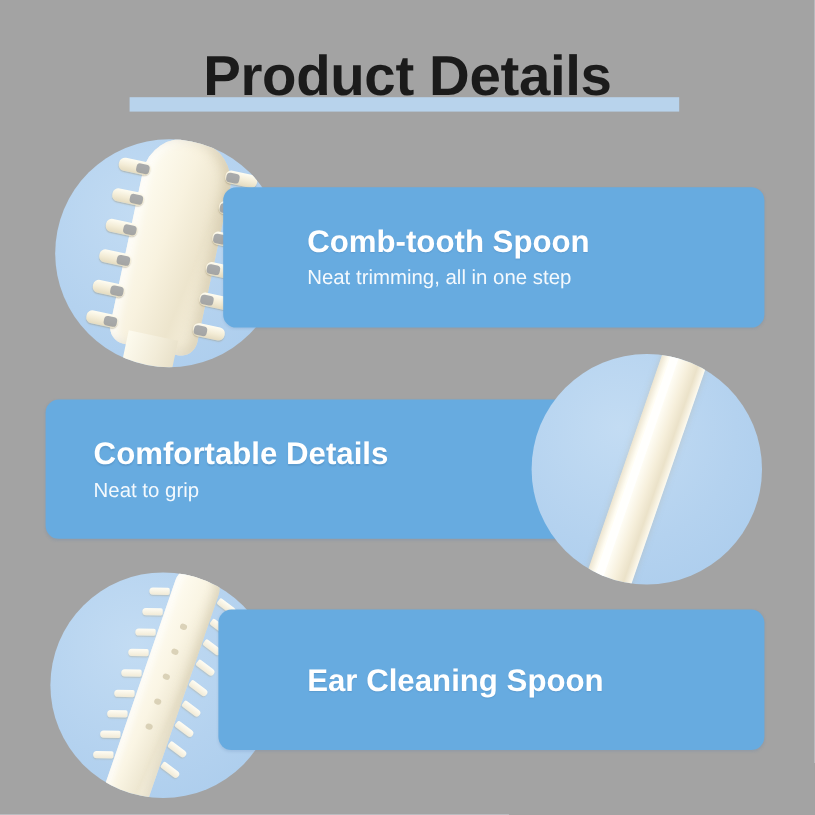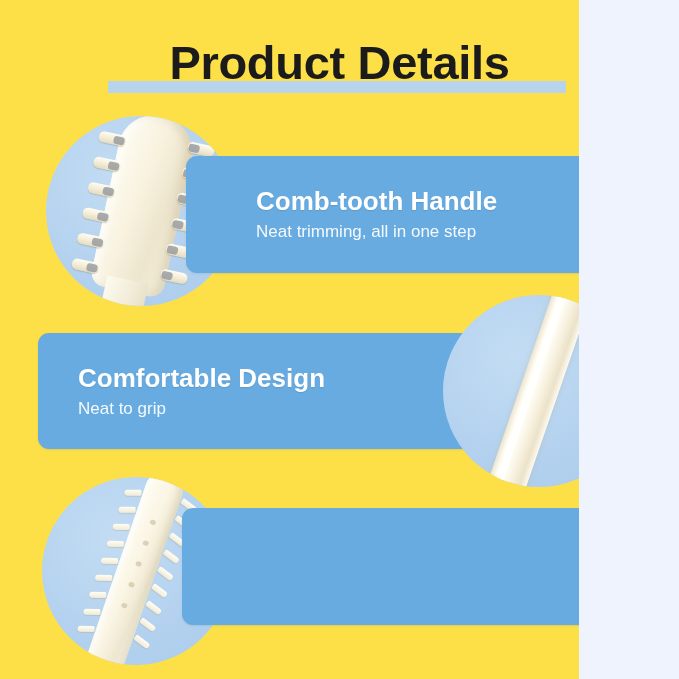--- a/index.html
+++ b/index.html
@@ -9,23 +9,23 @@
   }
   body {
     width: 679px;
     height: 679px;
     background: #eff3fe;
     font-family: "Liberation Sans", sans-serif;
     overflow: hidden;
   }
   .page {
     position: relative;
-    width: 579px;
+    width: 679px;
     height: 679px;
-    background: #fde047;
+    background: #a3a3a3;
     overflow: hidden;
   }
 
   
   .title-wrap {
     position: absolute;
     left: 0;
     top: 34px;
     width: 679px;
     height: 62px;
@@ -280,28 +280,28 @@
           <span class="gap"></span>
         </div>
       <div class="tooth right" style="top:148px;">
           <span class="gap"></span>
         </div>
     </div>
   </div>
 
   <div class="card" style="left:186px; top:156px; width:451px; height:117px; z-index:2;">
     <div class="card-inner" style="left:70px;">
-      <div class="card-title">Comb-tooth Handle</div>
+      <div class="card-title">Comb-tooth Spoon</div>
       <div class="card-sub">Neat trimming, all in one step</div>
     </div>
   </div>
 
   <div class="card" style="left:38px; top:333px; width:452px; height:116px; z-index:2;">
     <div class="card-inner" style="left:40px;">
-      <div class="card-title">Comfortable Design</div>
+      <div class="card-title">Comfortable Details</div>
       <div class="card-sub">Neat to grip</div>
     </div>
   </div>
 
   <div class="photo-circle" style="left:443px; top:295px; width:192px; height:192px; z-index:3;">
     <div class="rod">
       <div class="rod-hl"></div>
     </div>
   </div>
 
@@ -330,16 +330,17 @@
       <div class="bump" style="top:48px;"></div>
       <div class="bump" style="top:70px;"></div>
       <div class="bump" style="top:92px;"></div>
       <div class="bump" style="top:114px;"></div>
       <div class="bump" style="top:136px;"></div>
     </div>
   </div>
 
   <div class="card" style="left:182px; top:508px; width:455px; height:117px; z-index:2;">
     <div class="card-inner" style="left:74px;">
+      <div class="card-title">Ear Cleaning Spoon</div>
     </div>
   </div>
 
 </div>
 
 </body></html>

